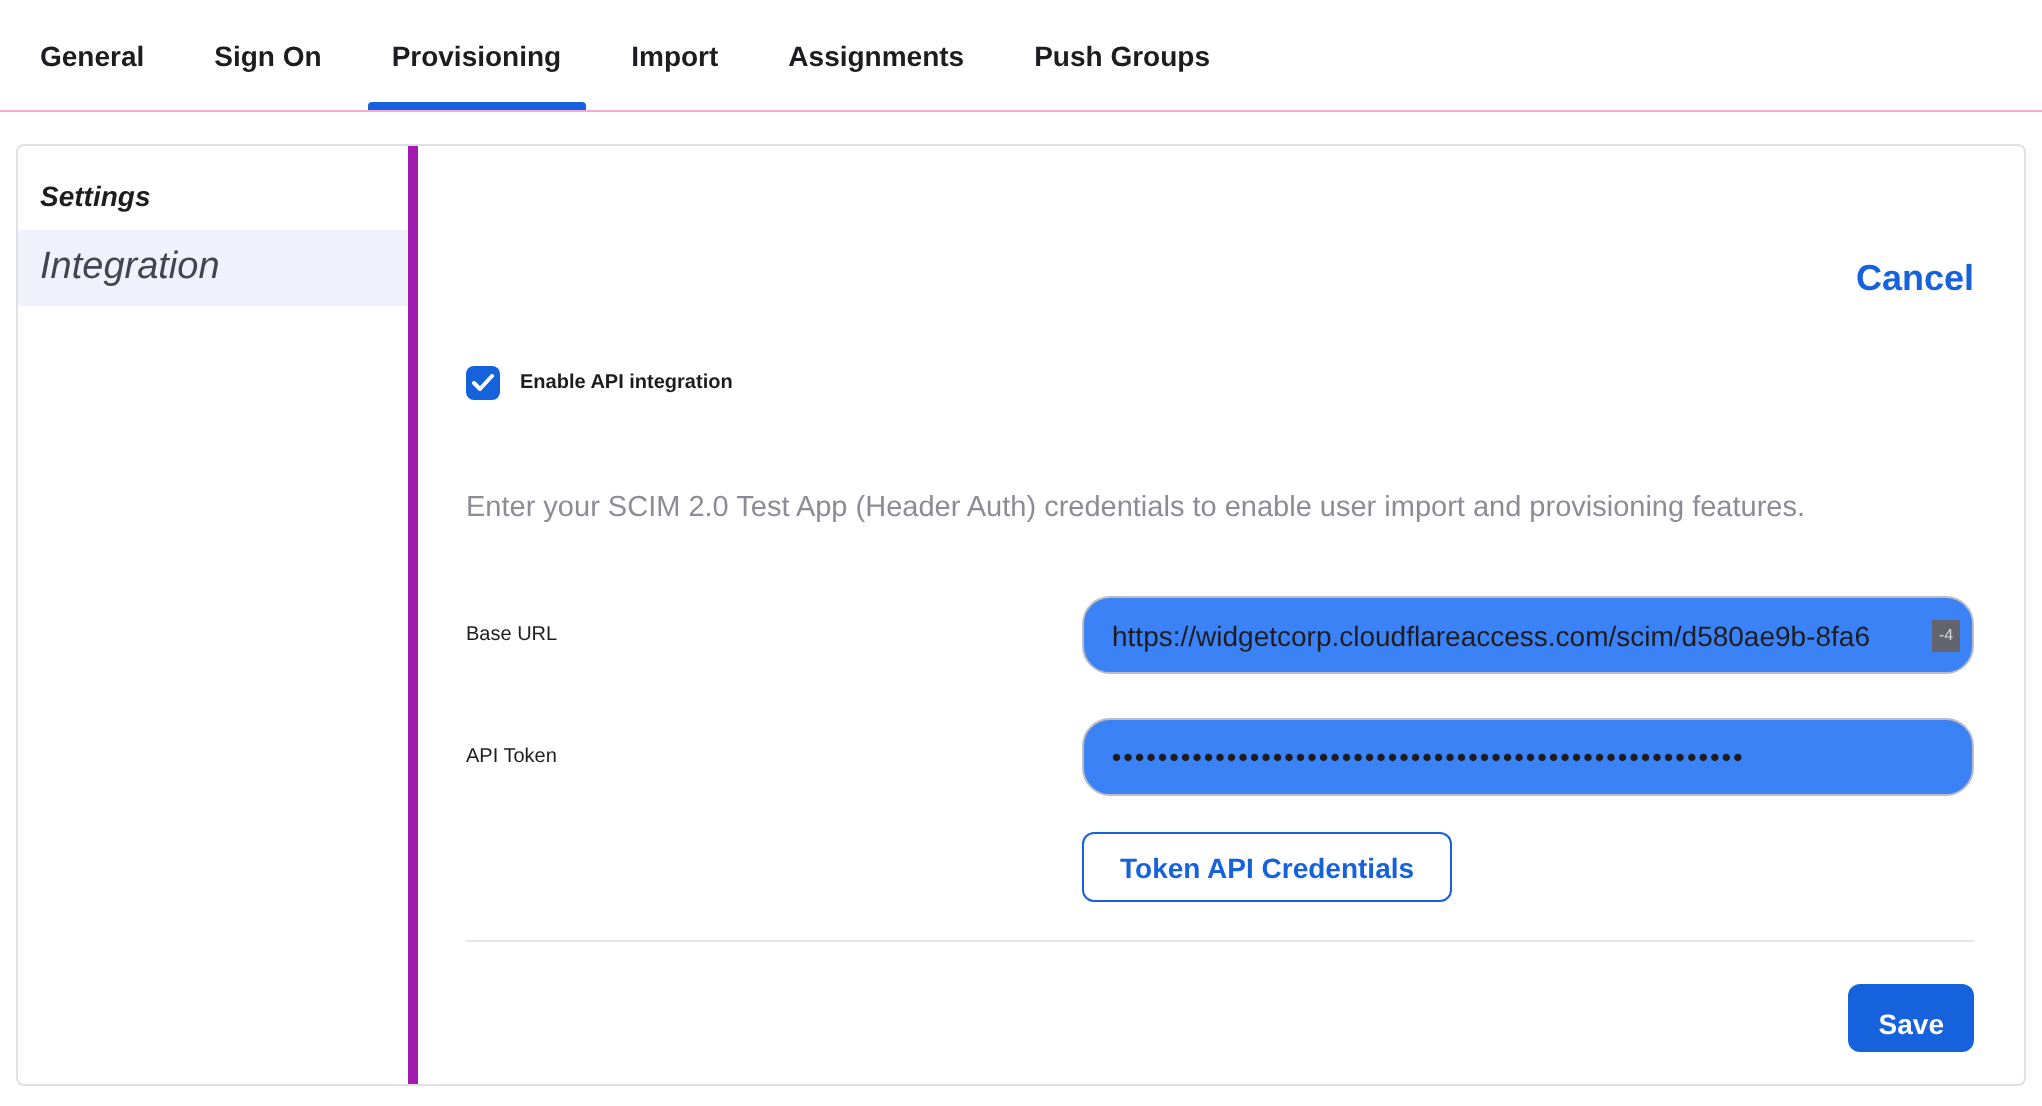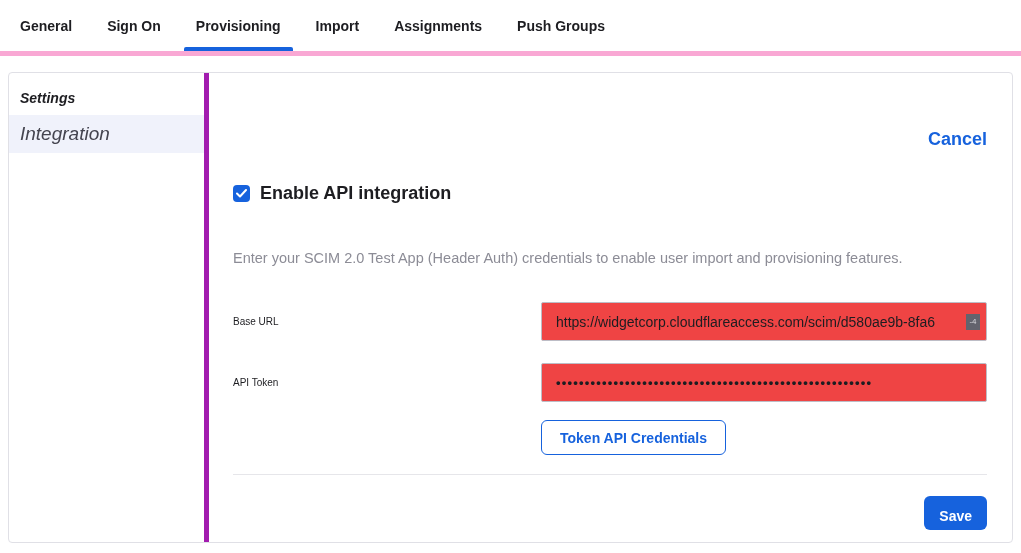--- a/index.html
+++ b/index.html
@@ -10,21 +10,21 @@
     color: #1d1d21;
     overflow: hidden;
   }
 
   
   .tabbar {
     display: flex;
     align-items: center;
     height: 56px;
     padding-left: 8px;
-    border-bottom: 5px solid #f9a8d4;
+    border-bottom: 1px solid #f9a8d4;
   }
   .tab {
     position: relative;
     display: flex;
     align-items: center;
     height: 100%;
     padding: 0 12px;
     margin-right: 11px;
     font-size: 14px;
     font-weight: bold;
@@ -105,21 +105,21 @@
     background: #1662dd;
     border-radius: 4px;
     display: flex;
     align-items: center;
     justify-content: center;
     cursor: pointer;
   }
   .checkbox svg { display: block; }
   .checkbox-label {
     margin-left: 10px;
-    font-size: 18px;
+    font-size: 10px;
     font-weight: bold;
     color: #1d1d21;
   }
 
   .description {
     margin-top: 46px;
     font-size: 14.5px;
     color: #8c8c96;
   }
 
@@ -137,26 +137,26 @@
   }
   .field-input-wrap {
     position: relative;
     flex: 1;
     min-width: 0;
   }
   .text-input {
     width: 100%;
     height: 39px;
     border: 1px solid #bdbdc6;
-    border-radius: 2px;
+    border-radius: 14px;
     padding: 0 24px 0 14px;
     font-family: "Liberation Sans", sans-serif;
     font-size: 14px;
     color: #1d1d21;
-    background: #ef4444;
+    background: #3b82f6;
     white-space: nowrap;
     overflow: hidden;
     outline: none;
   }
   .text-input.token {
     letter-spacing: 1.2px;
     font-size: 13px;
     font-weight: bold;
     padding-right: 14px;
   }

